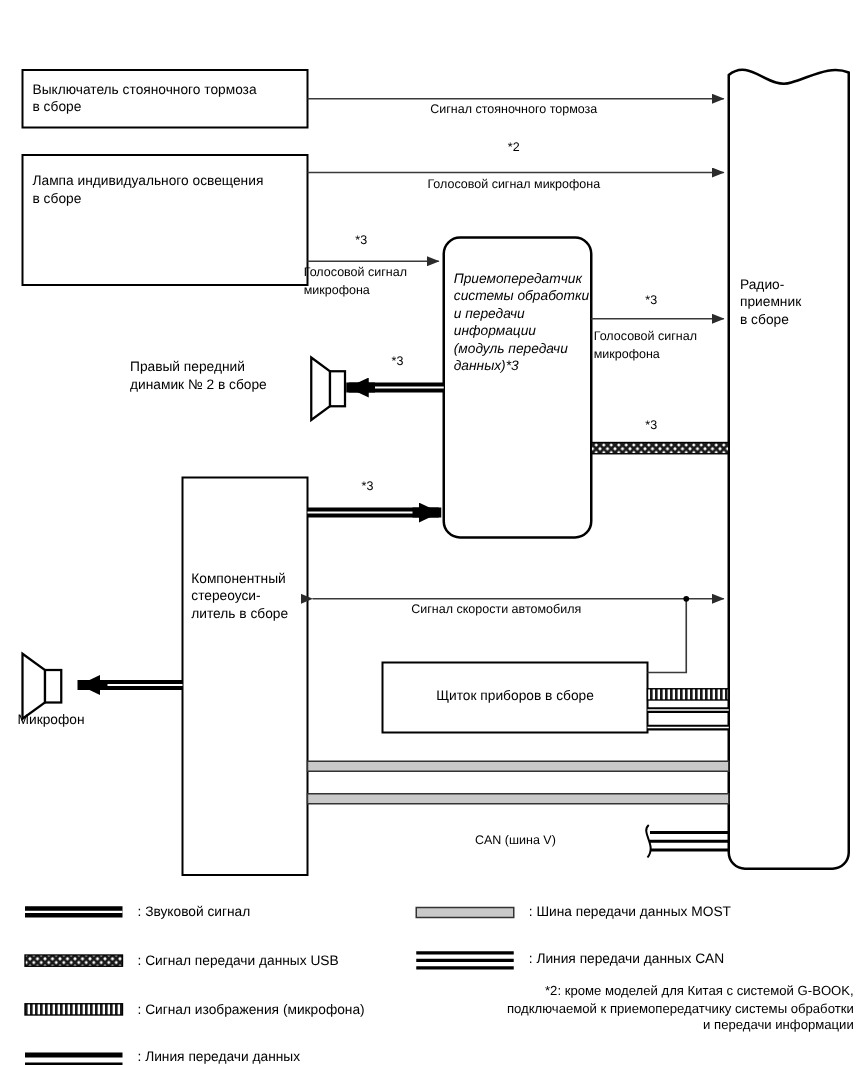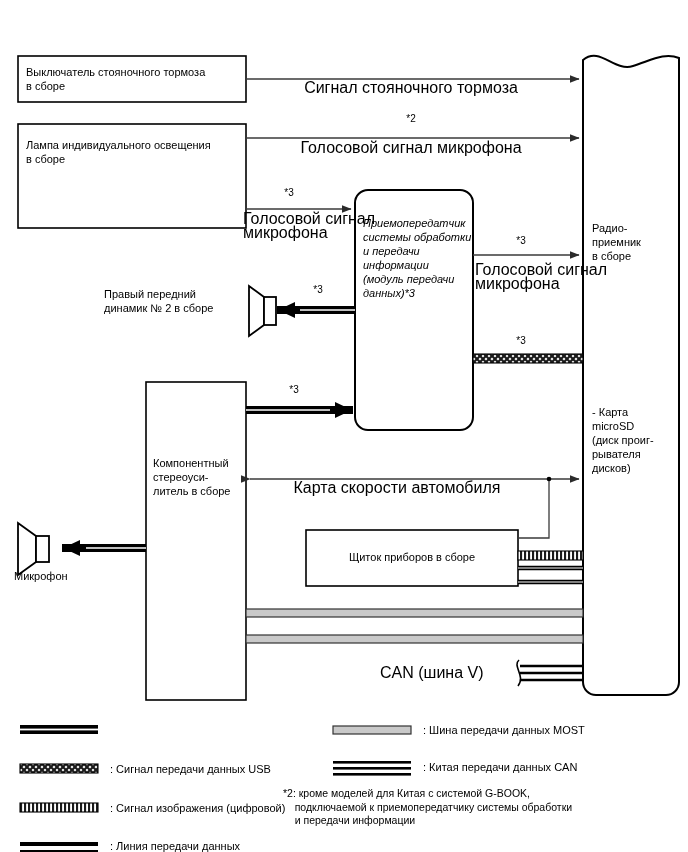--- a/index.html
+++ b/index.html
@@ -5,21 +5,21 @@
   html,body{margin:0;padding:0;background:#fff;}
   body{width:688px;height:852px;position:relative;
        font-family:"Liberation Sans","DejaVu Sans",sans-serif;
        color:#000;font-size:11px;line-height:1.28;}
   .stage{position:absolute;left:0;top:0;width:688px;height:852px;overflow:hidden;margin-top:38px;}
   svg.layer{position:absolute;left:0;top:0;width:688px;height:852px;}
   .lbl{position:absolute;white-space:pre;font-size:11px;line-height:13.5px;}
   .lbl.c{text-align:center;}
   .lbl.r{}
   .box-txt{font-size:11px;line-height:14px;}
-  .sig{font-size:16px;}
+  .sig{font-size:10px;}
   .star{font-size:10px;}
   .legend-txt{font-size:11px;line-height:14px;}
   .note{font-size:10.5px;line-height:13.5px;}
   .pagemark{font-size:10px;}
 </style>
 </head>
 <body>
 
 <div class="stage">
 
@@ -182,64 +182,60 @@
   <div class="lbl box-txt" style="left:153px;top:418px;width:92px;">Компонентный
 стереоуси-
 литель в сборе</div>
 
   <div class="lbl box-txt c" style="left:306px;top:512px;width:212px;">Щиток приборов в сборе</div>
 
   <div class="lbl box-txt" style="left:592px;top:183px;width:90px;">Радио-
 приемник
 в сборе</div>
 
-  <div class="lbl box-txt" style="left:592px;top:367px;width:90px;">- Карта
-microSD
-(диск проиг-
-рывателя
-дисков)</div>
 
   <div class="lbl box-txt r" style="left:104px;top:249px;width:138px;">Правый передний
 динамик № 2 в сборе</div>
 
   <div class="lbl box-txt" style="left:14px;top:531px;width:90px;">Микрофон</div>
 
   <div class="lbl sig c" style="left:280px;top:43px;width:262px;">Сигнал стояночного тормоза</div>
 
   <div class="lbl sig c" style="left:280px;top:103px;width:262px;">Голосовой сигнал микрофона</div>
 
   <div class="lbl sig" style="left:243px;top:174px;width:110px;">Голосовой сигнал
 микрофона</div>
 
   <div class="lbl sig" style="left:475px;top:225px;width:110px;">Голосовой сигнал
 микрофона</div>
 
-  <div class="lbl sig c" style="left:262px;top:443px;width:270px;">Карта скорости автомобиля</div>
+  <div class="lbl sig c" style="left:262px;top:443px;width:270px;">Сигнал скорости автомобиля</div>
 
   <div class="lbl sig r" style="left:380px;top:628px;width:134px;">CAN (шина V)</div>
 
   <div class="lbl star c" style="left:380px;top:74px;width:62px;">*2</div>
 
   <div class="lbl star c" style="left:258px;top:148px;width:62px;">*3</div>
 
   <div class="lbl star c" style="left:490px;top:196px;width:62px;">*3</div>
 
   <div class="lbl star c" style="left:287px;top:245px;width:62px;">*3</div>
 
   <div class="lbl star c" style="left:490px;top:296px;width:62px;">*3</div>
 
   <div class="lbl star c" style="left:263px;top:345px;width:62px;">*3</div>
 
+  <div class="lbl legend-txt" style="left:110px;top:685px;width:210px;">: Звуковой сигнал</div>
   <div class="lbl legend-txt" style="left:110px;top:724px;width:220px;">: Сигнал передачи данных USB</div>
-  <div class="lbl legend-txt" style="left:110px;top:763px;width:220px;">: Сигнал изображения (цифровой)</div>
+  <div class="lbl legend-txt" style="left:110px;top:763px;width:220px;">: Сигнал изображения (микрофона)</div>
   <div class="lbl legend-txt" style="left:110px;top:801px;width:200px;">: Линия передачи данных
   локальной шина</div>
 
   <div class="lbl legend-txt" style="left:423px;top:685px;width:250px;">: Шина передачи данных MOST</div>
-  <div class="lbl legend-txt" style="left:423px;top:722px;width:250px;">: Китая передачи данных CAN</div>
-
-  <div class="lbl note" style="left:283px;top:749px;width:400px;">*2: кроме моделей для Китая с системой G-BOOK,
+  <div class="lbl legend-txt" style="left:423px;top:722px;width:250px;">: Линия передачи данных CAN</div>
+
+  <div class="lbl note" style="left:283px;top:749px;width:400px;text-align:right;">*2: кроме моделей для Китая с системой G-BOOK,
     подключаемой к приемопередатчику системы обработки
     и передачи информации</div>
 
   <div class="lbl pagemark" style="left:6px;top:833px;width:30px;">H</div>
 
 </div>
 
 </body></html>

